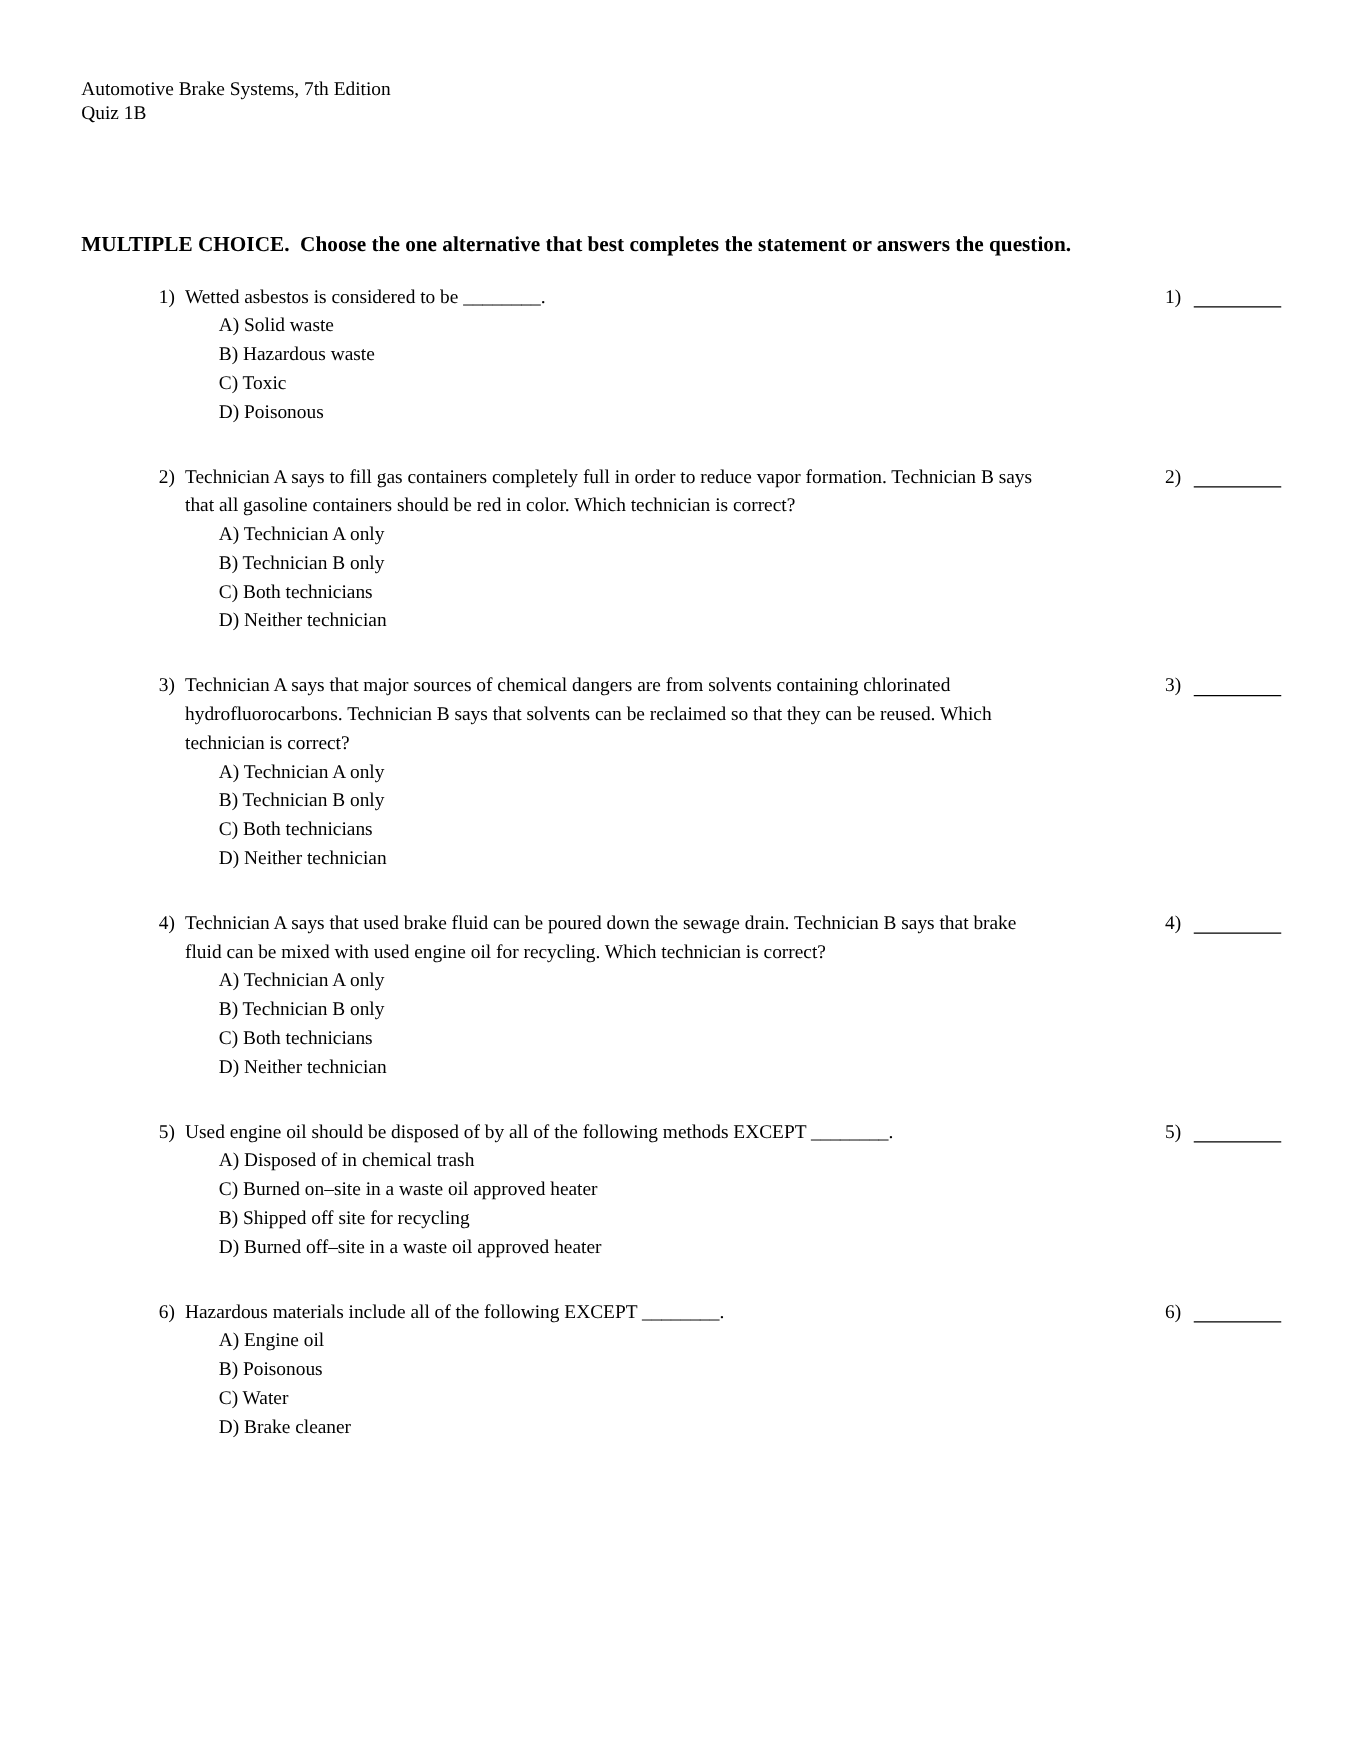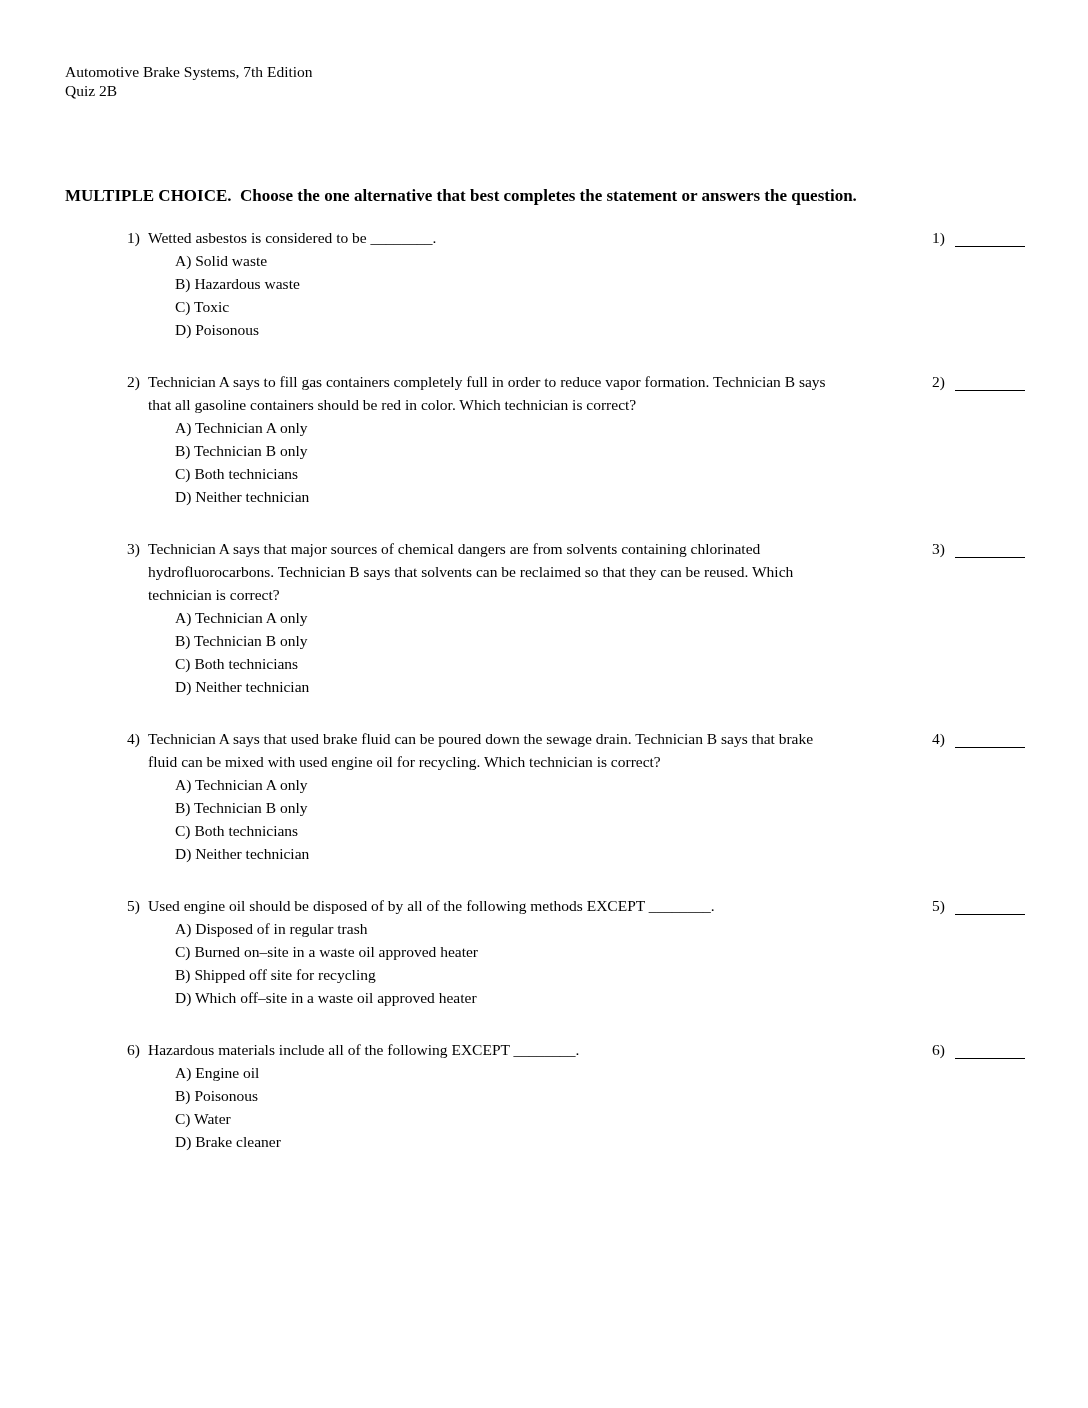--- a/index.html
+++ b/index.html
@@ -92,21 +92,21 @@
     text-align: center;
   }
 </style>
 </head>
 <body>
 
 <div class="page">
 
   <div class="doc-header">
     <div>Automotive Brake Systems, 7th Edition</div>
-    <div>Quiz 2B</div>
+    <div>Quiz 1B</div>
   </div>
 
 
   <div class="instructions">MULTIPLE CHOICE.  Choose the one alternative that best completes the statement or answers the question.</div>
 
   <div class="questions">
 
     <div class="question">
       <div class="q-main">
         <span class="q-num">1)</span>
@@ -170,24 +170,24 @@
       </div>
       <div class="q-answer"><span class="ans-num">4)</span><span class="ans-blank"></span></div>
     </div>
 
     <div class="question">
       <div class="q-main">
         <span class="q-num">5)</span>
         <div class="q-content">
           <div class="q-text">Used engine oil should be disposed of by all of the following methods EXCEPT ________.</div>
           <div class="choices">
-            <div class="choice">A) Disposed of in regular trash</div>
+            <div class="choice">A) Disposed of in chemical trash</div>
             <div class="choice">C) Burned on–site in a waste oil approved heater</div>
             <div class="choice">B) Shipped off site for recycling</div>
-            <div class="choice">D) Which off–site in a waste oil approved heater</div>
+            <div class="choice">D) Burned off–site in a waste oil approved heater</div>
           </div>
         </div>
       </div>
       <div class="q-answer"><span class="ans-num">5)</span><span class="ans-blank"></span></div>
     </div>
 
     <div class="question">
       <div class="q-main">
         <span class="q-num">6)</span>
         <div class="q-content">

